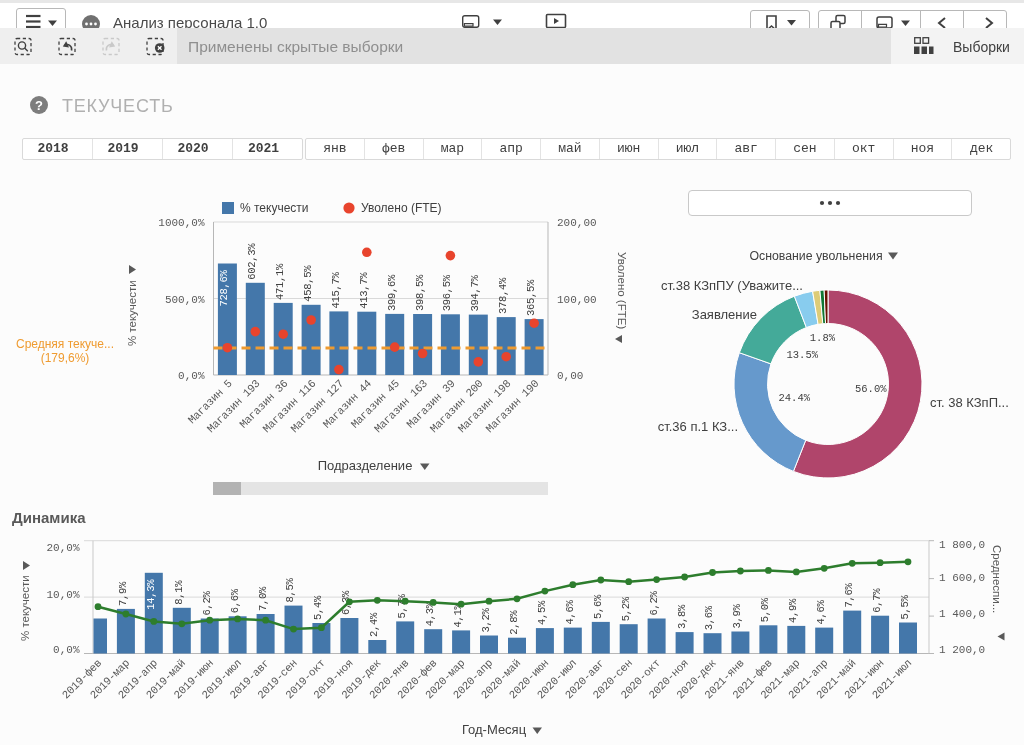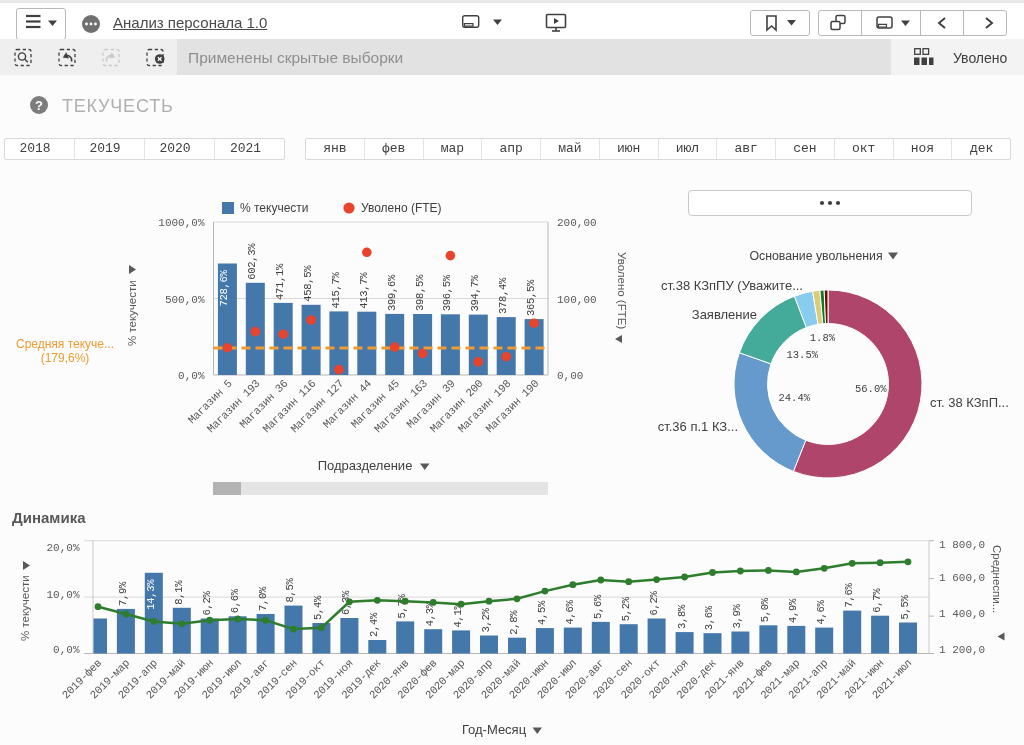--- a/index.html
+++ b/index.html
@@ -1,20 +1,20 @@
 <!DOCTYPE html>
 <html><head><meta charset="utf-8">
 <style>
 * { margin:0; padding:0; box-sizing:border-box; }
 html,body { width:1024px; height:745px; overflow:hidden;
   font-family:'Liberation Sans',sans-serif; background:#fcfcfc; }
 .abs { position:absolute; }
 #header { position:absolute; left:0; top:0; width:1024px; height:45px; background:#fff;
   border-bottom:1px solid #d8d8d8; }
-#toolbar { position:absolute; left:0; top:39px; width:1024px; height:36px; background:#e8e8e8;border-radius:17px; }
+#toolbar { position:absolute; left:0; top:28px; width:1024px; height:36px; background:#e8e8e8;border-radius:17px; }
 .fcell { display:inline-block; height:20px; line-height:20px; text-align:center;
   font-size:13px; color:#404040; border-right:1px solid #e3e3e3; vertical-align:top;
   font-family:'Liberation Mono',monospace; }
 .fbox { position:absolute; background:#fff; border:1px solid #d9d9d9; height:22px; padding:0; white-space:nowrap; overflow:hidden; border-radius:2px; padding-top:0px; }
 .fbox .fcell:last-child { border-right:none; }
 </style></head>
 <body>
 <div id="header">
   <div class="abs" style="left:0;top:0;width:1024px;height:3px;background:#e7e7e7;"></div>
 
@@ -27,21 +27,21 @@
       </g>
     <path d="M 32 12.5 l 9 0 l -4.5 5.5 z" fill="#404040"></path>
   </svg>
 
   <svg class="abs" style="left:80px;top:13px;" width="22" height="22" viewBox="0 0 22 22">
     <circle cx="11" cy="11" r="9" fill="#707070"></circle>
     <circle cx="6.5" cy="11" r="1.4" fill="#fff"></circle>
       <circle cx="11" cy="11" r="1.4" fill="#fff"></circle>
       <circle cx="15.5" cy="11" r="1.4" fill="#fff"></circle>
   </svg>
-  <div class="abs" style="left:113px;top:14px;font-size:15px;color:#4a4a4a;text-decoration:underline;">Анализ персонала 1.0</div>
+  <div class="abs" style="left:113px;top:14px;font-size:15px;color:#4a4a4a;">Анализ персонала 1.0</div>
 
   <svg class="abs" style="left:462px;top:15px;" width="60" height="16" viewBox="0 0 60 16">
     <rect x="0.7" y="0.7" width="16" height="11.6" rx="2" fill="none" stroke="#404040" stroke-width="1.4"></rect>
     <path d="M 2.4 11.2 l 8.6 0 l 0 -2.6 l -8.6 0 z" fill="none" stroke="#404040" stroke-width="1.2"></path>
     <path d="M 31 4.5 l 9 0 l -4.5 5.5 z" fill="#404040"></path>
   </svg>
   <div class="abs" style="left:429px;top:40px;width:83px;height:4px;background:#0a9144;"></div>
 
   <svg class="abs" style="left:545px;top:12px;" width="22" height="22" viewBox="0 0 22 22">
     <rect x="1.5" y="2.5" width="19" height="13" rx="1" fill="none" stroke="#404040" stroke-width="1.6"></rect>
@@ -103,30 +103,30 @@
     </g>
   </svg>
 
   <svg class="abs" style="left:914px;top:9px;" width="20" height="18" viewBox="0 0 20 18">
     <rect x="0.7" y="0.7" width="5.6" height="5.6" fill="none" stroke="#404040" stroke-width="1.3"></rect>
     <rect x="9" y="0.7" width="5.6" height="5.6" fill="none" stroke="#404040" stroke-width="1.3"></rect>
     <rect x="0" y="9.5" width="5.5" height="7.5" fill="#404040"></rect>
     <rect x="7.5" y="9.5" width="5.5" height="7.5" fill="#404040"></rect>
     <rect x="15" y="9.5" width="4.5" height="7.5" fill="#404040"></rect>
   </svg>
-  <div class="abs" style="left:953px;top:11px;font-size:14px;color:#404040;">Уволено</div>
+  <div class="abs" style="left:953px;top:11px;font-size:14px;color:#404040;">Выборки</div>
 </div>
 
 <svg class="abs" style="left:28px;top:94px;" width="24" height="24" viewBox="0 0 24 24">
   <circle cx="11" cy="11" r="9" fill="#7d7d7d"></circle>
   <text x="11" y="15.5" text-anchor="middle" style="font-family:'Liberation Sans',sans-serif;font-size:13px;font-weight:bold" fill="#fff">?</text>
 </svg>
 <div class="abs" style="left:62px;top:96px;font-size:18px;color:#b0b0b0;letter-spacing:0.8px;">ТЕКУЧЕСТЬ</div>
 
-<div class="fbox" style="left:4px;top:138px;width:281px;"><div class="fcell" style="width:70px;padding-right:9px;">2018</div><div class="fcell" style="width:70px;padding-right:9px;">2019</div><div class="fcell" style="width:70px;padding-right:9px;">2020</div><div class="fcell" style="width:70px;padding-right:9px;">2021</div></div>
+<div class="fbox" style="left:22px;top:138px;width:281px;font-weight:bold;"><div class="fcell" style="width:70px;padding-right:9px;">2018</div><div class="fcell" style="width:70px;padding-right:9px;">2019</div><div class="fcell" style="width:70px;padding-right:9px;">2020</div><div class="fcell" style="width:70px;padding-right:9px;">2021</div></div>
 <div class="fbox" style="left:305px;top:138px;width:706px;"><div class="fcell" style="width:58.75px;">янв</div><div class="fcell" style="width:58.75px;">фев</div><div class="fcell" style="width:58.75px;">мар</div><div class="fcell" style="width:58.75px;">апр</div><div class="fcell" style="width:58.75px;">май</div><div class="fcell" style="width:58.75px;">июн</div><div class="fcell" style="width:58.75px;">июл</div><div class="fcell" style="width:58.75px;">авг</div><div class="fcell" style="width:58.75px;">сен</div><div class="fcell" style="width:58.75px;">окт</div><div class="fcell" style="width:58.75px;">ноя</div><div class="fcell" style="width:58.75px;">дек</div></div>
 
 <svg width="670" height="330" viewBox="0 0 670 330" style="position:absolute;left:0px;top:170px;">
 <line x1="213.5" y1="52" x2="548" y2="52" stroke="#d9d9d9" stroke-width="1"></line>
 <line x1="213.5" y1="128.5" x2="548" y2="128.5" stroke="#d9d9d9" stroke-width="1"></line>
 <line x1="213.5" y1="205" x2="548" y2="205" stroke="#b7b7b7" stroke-width="1"></line>
 <line x1="213.5" y1="52" x2="213.5" y2="205" stroke="#b7b7b7" stroke-width="1"></line>
 <line x1="548" y1="52" x2="548" y2="205" stroke="#b7b7b7" stroke-width="1"></line>
 <text x="204.5" y="56" text-anchor="end" style="font-family:'Liberation Mono',monospace;font-size:11px" fill="#595959">1000,0%</text>
 <text x="204.5" y="132.5" text-anchor="end" style="font-family:'Liberation Mono',monospace;font-size:11px" fill="#595959">500,0%</text>

